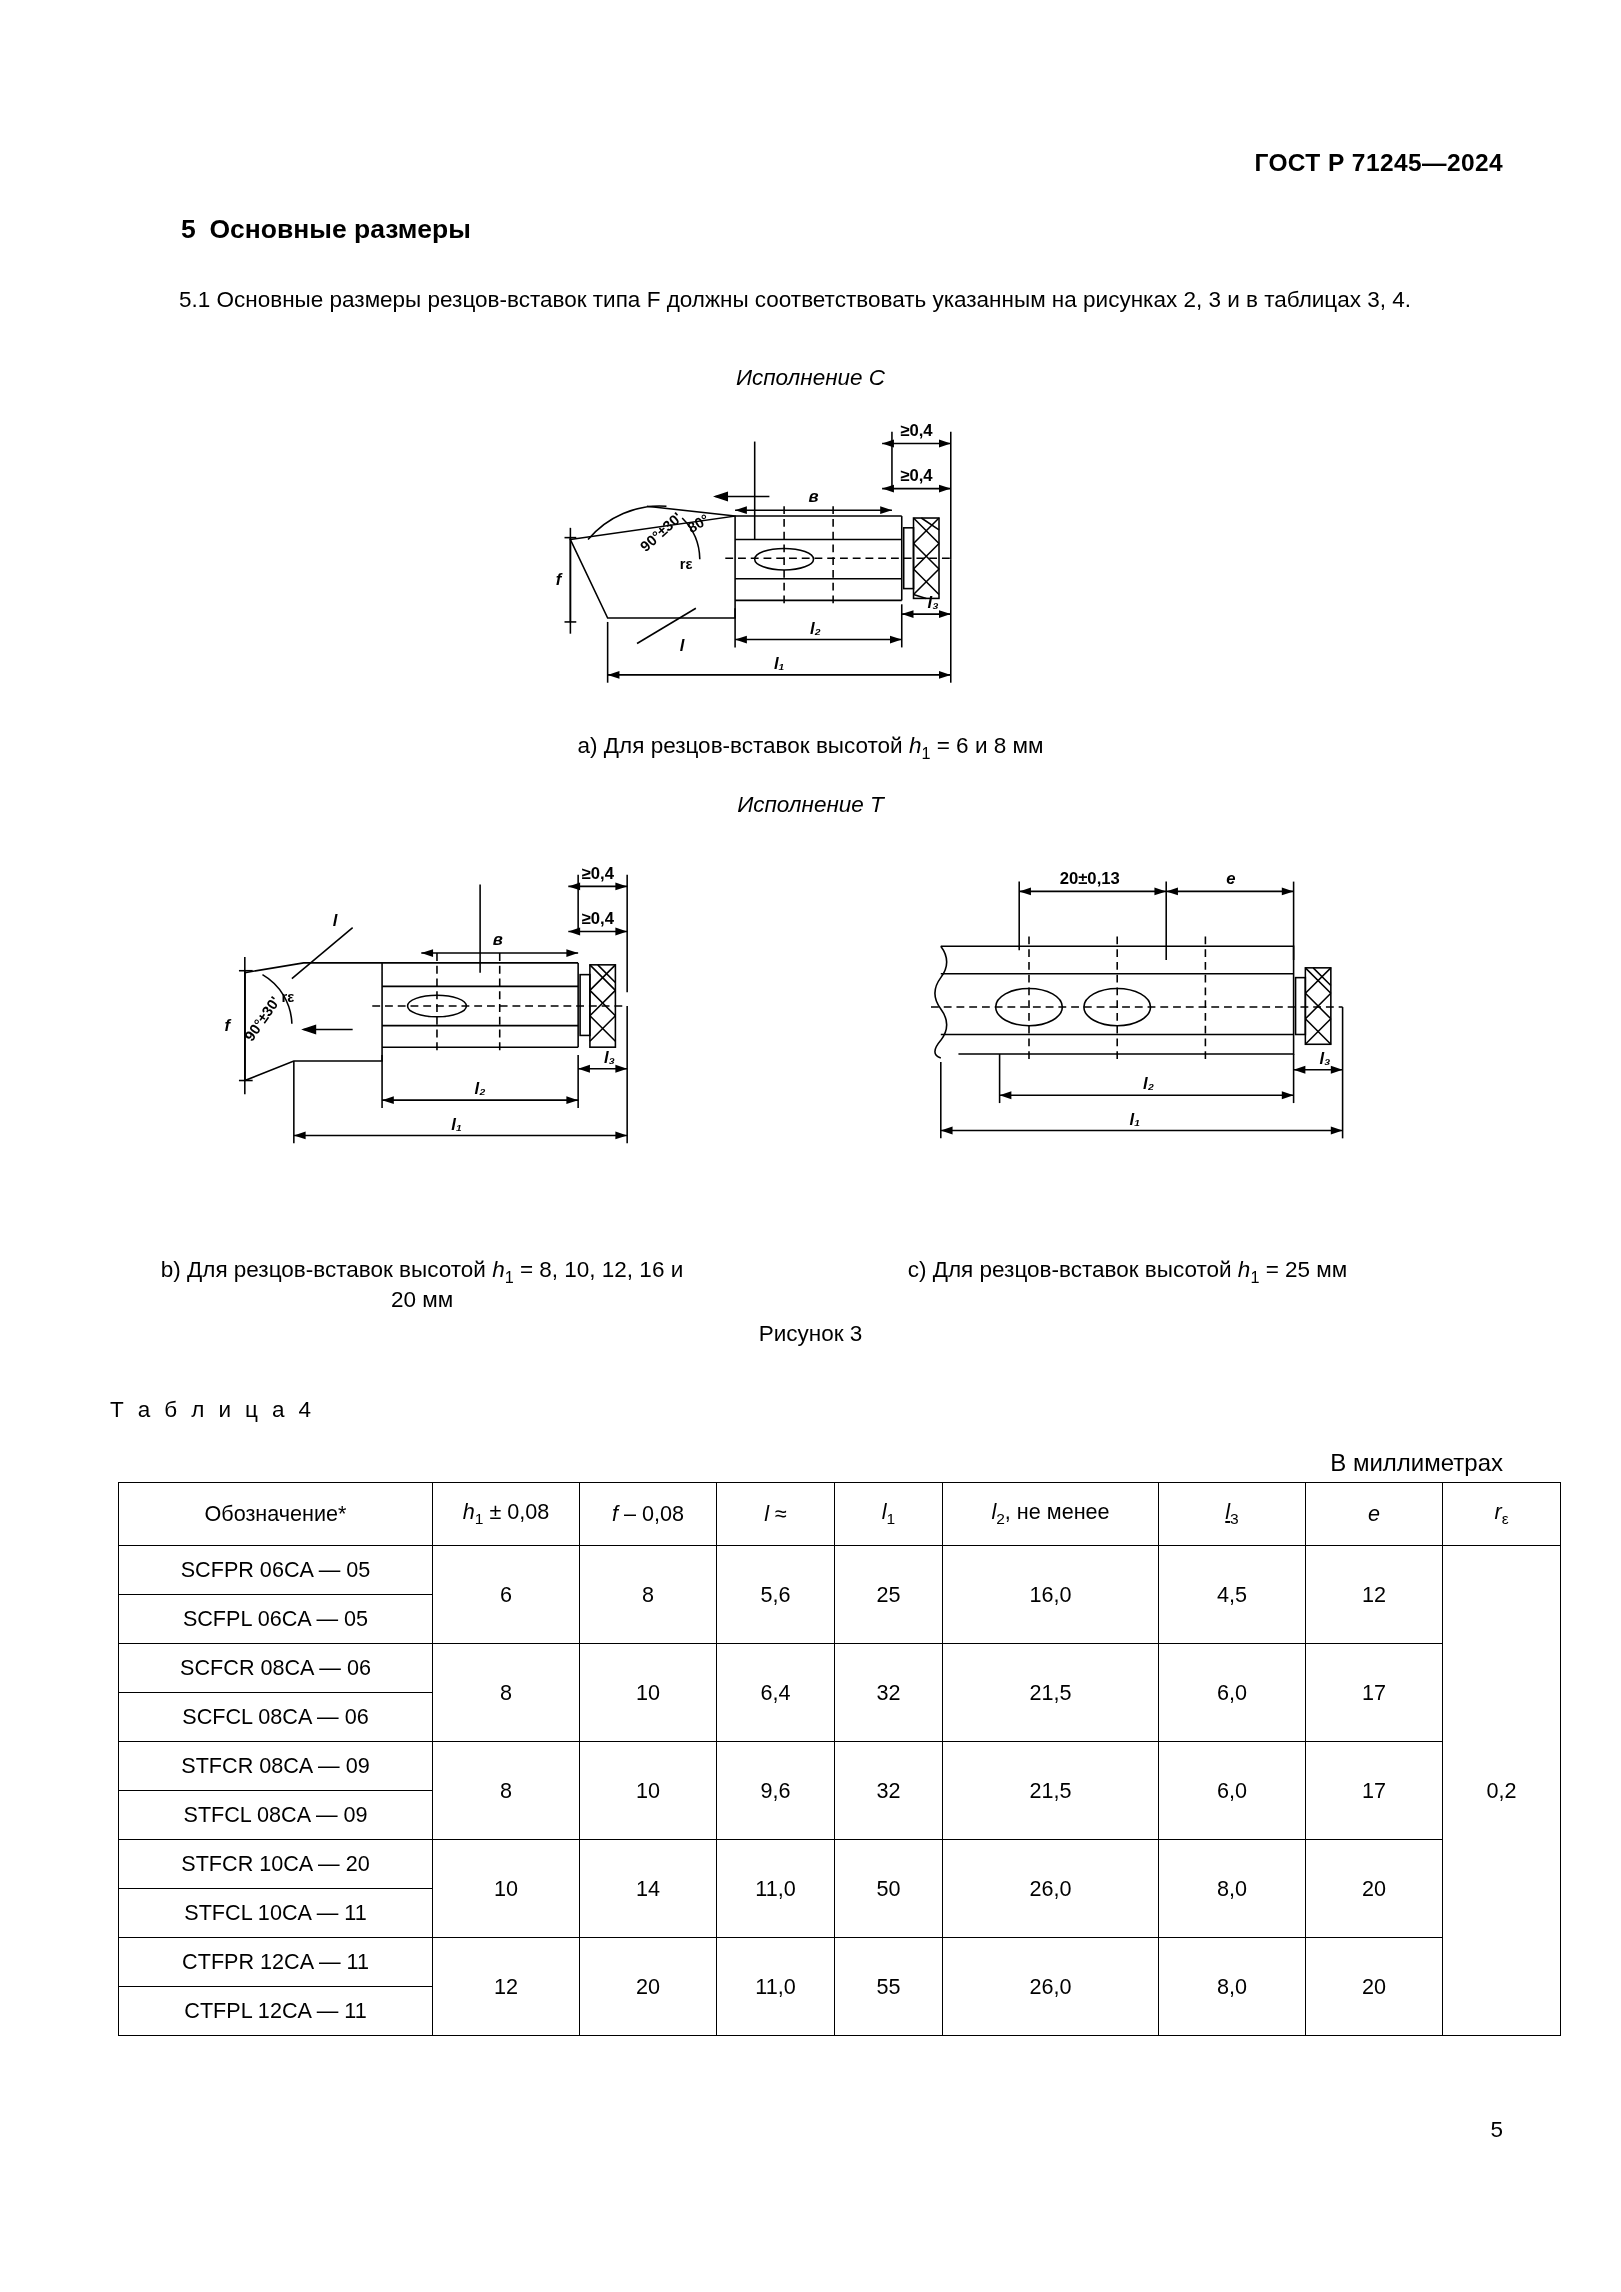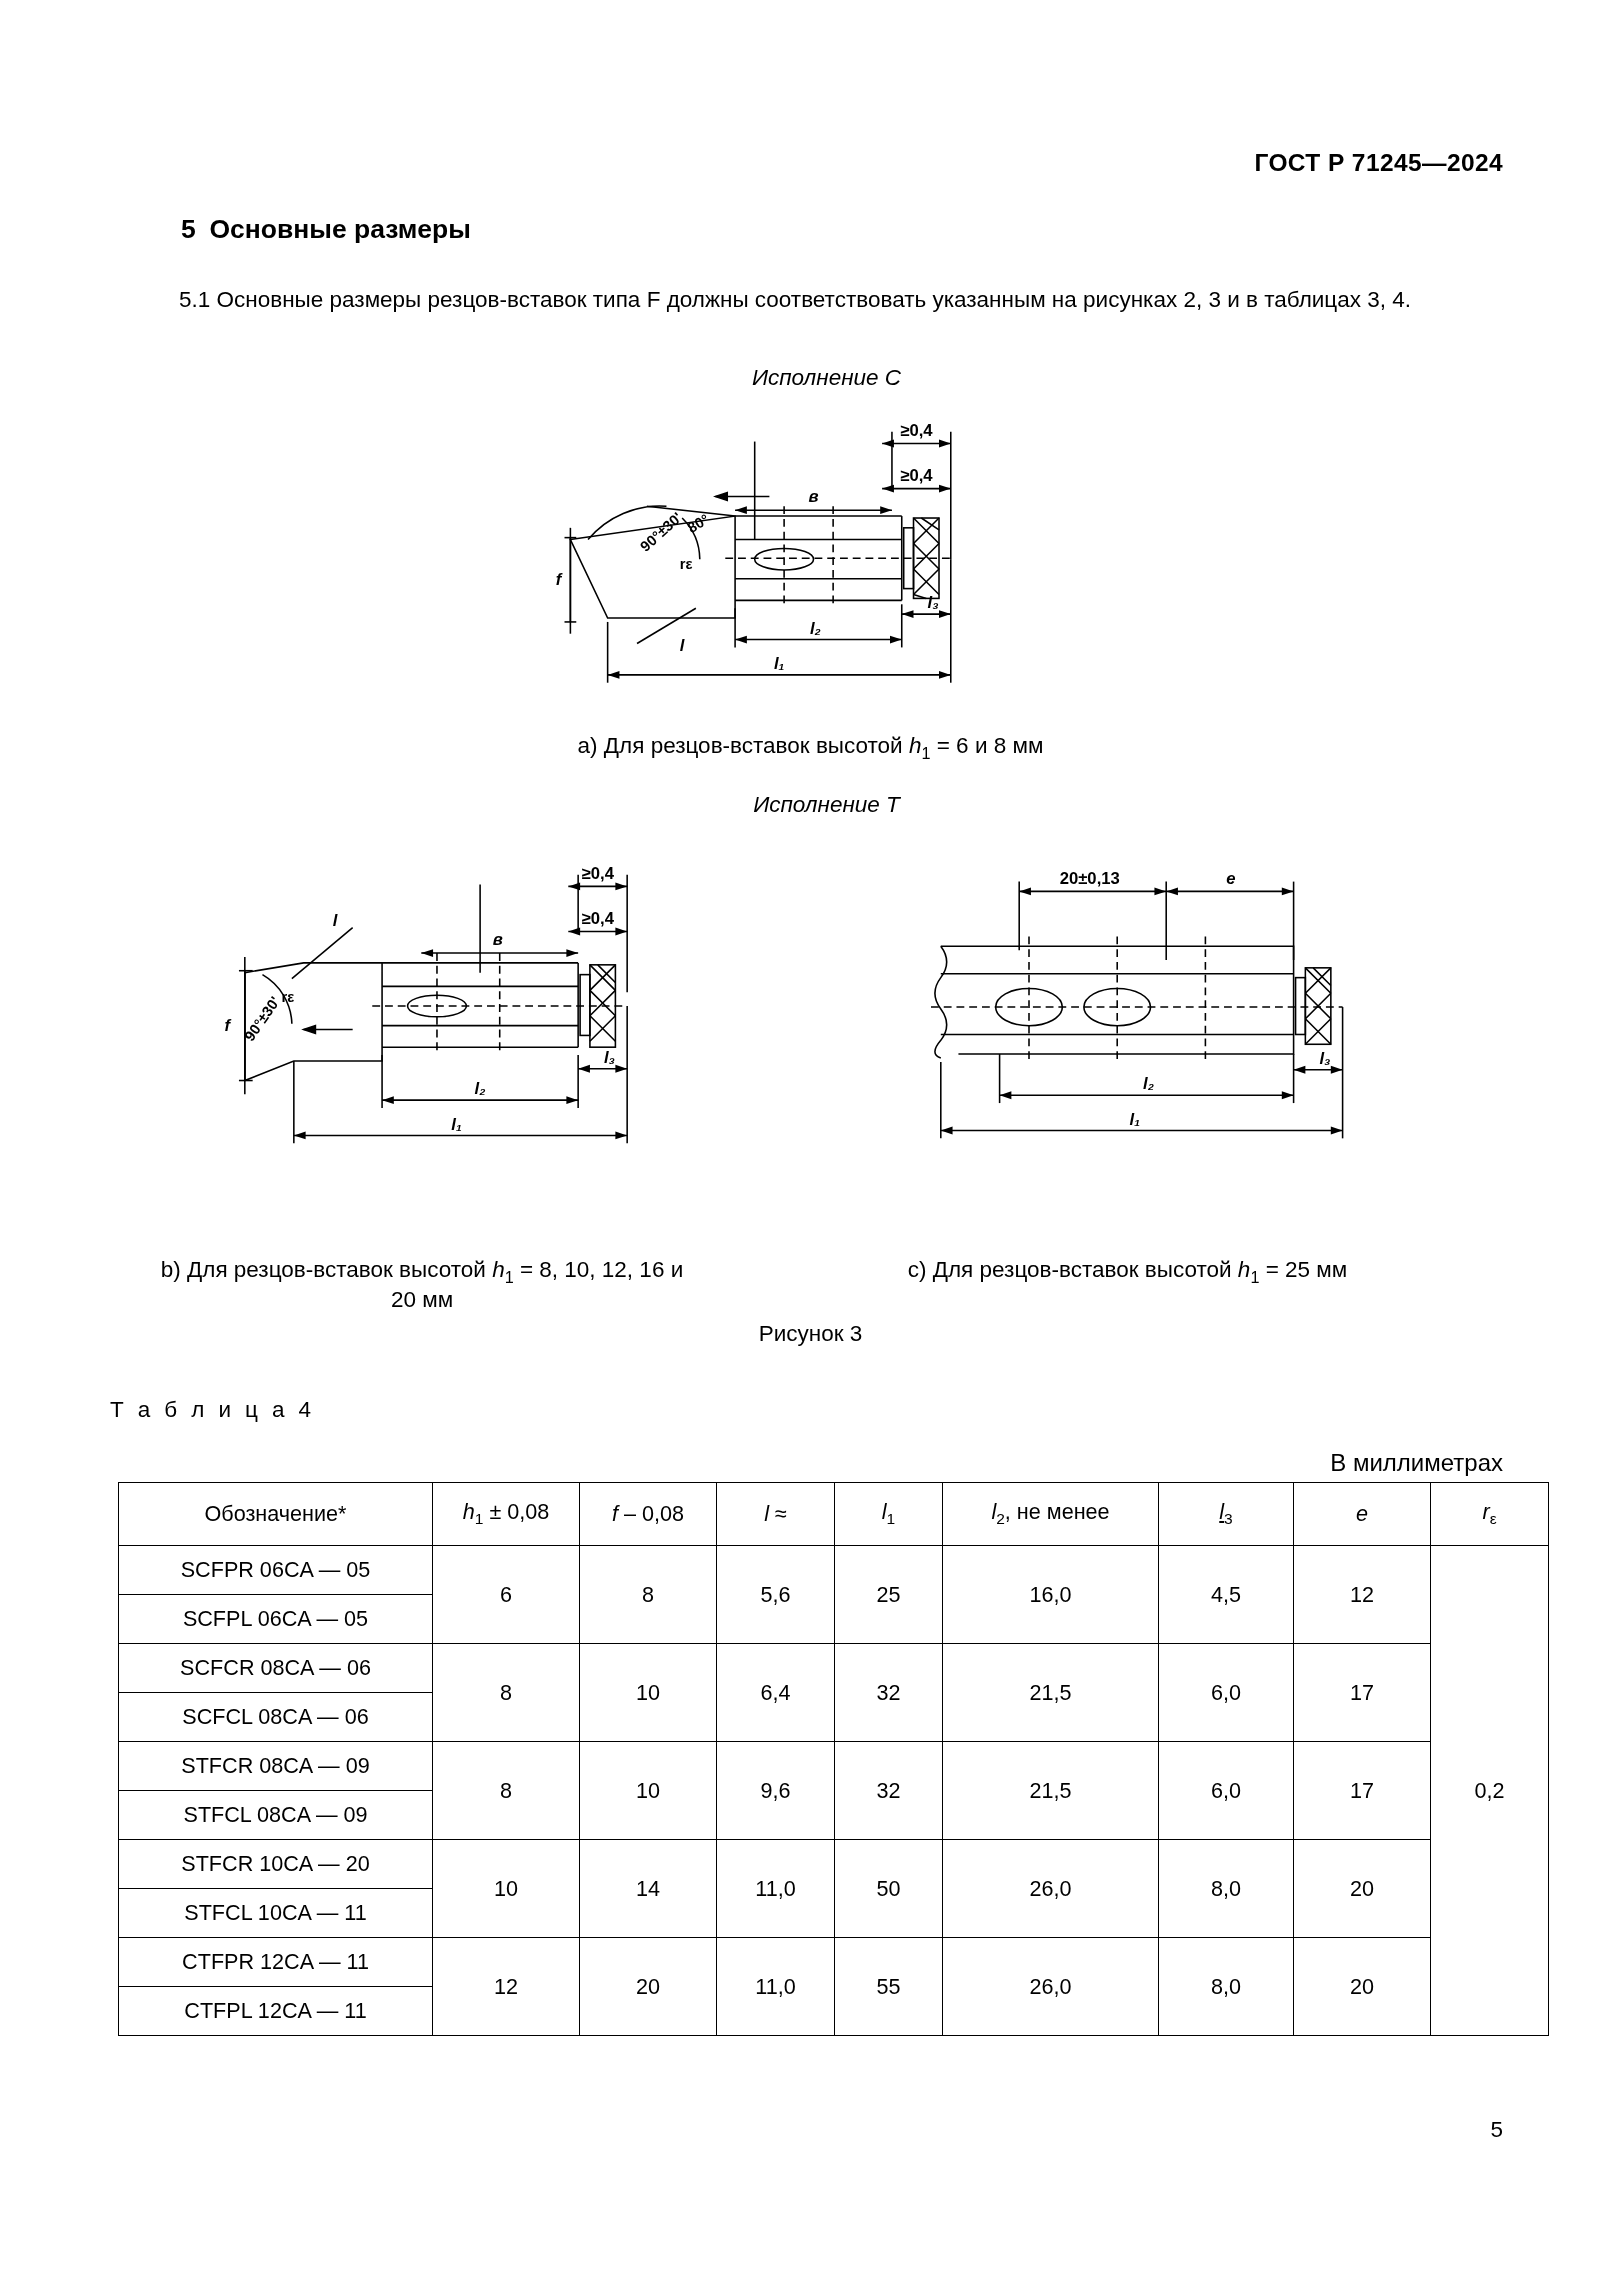--- a/index.html
+++ b/index.html
@@ -9,21 +9,21 @@
     height: 2293px;
     background: #ffffff;
     font-family: "Liberation Sans", sans-serif;
     color: #000;
     position: relative;
   }
   .page {
     position: relative;
     width: 1621px;
     height: 2293px;
-    padding: 16px;
+    padding: 0;
   }
   .header-std {
     position: absolute;
     top: 149px;
     right: 118px;
     font-size: 24.5px;
     font-weight: bold;
     letter-spacing: 0.4px;
   }
   .section-title {
@@ -91,21 +91,21 @@
     padding: 0;
     height: 49px;
   }
   table.main thead th { height: 63px; font-size: 21.6px; }
   .col-desig { width: 314px; }
   .col-h1 { width: 147px; }
   .col-f { width: 137px; }
   .col-l { width: 118px; }
   .col-l1 { width: 108px; }
   .col-l2 { width: 216px; }
-  .col-l3 { width: 135px; text-decoration: underline; }
+  .col-l3 { width: 147px; text-decoration: underline; }
   .col-e { width: 137px; }
   .col-re { width: 118px; }
 
   .page-no {
     position: absolute;
     right: 118px;
     top: 2117px;
     font-size: 22.5px;
   }
 </style>

